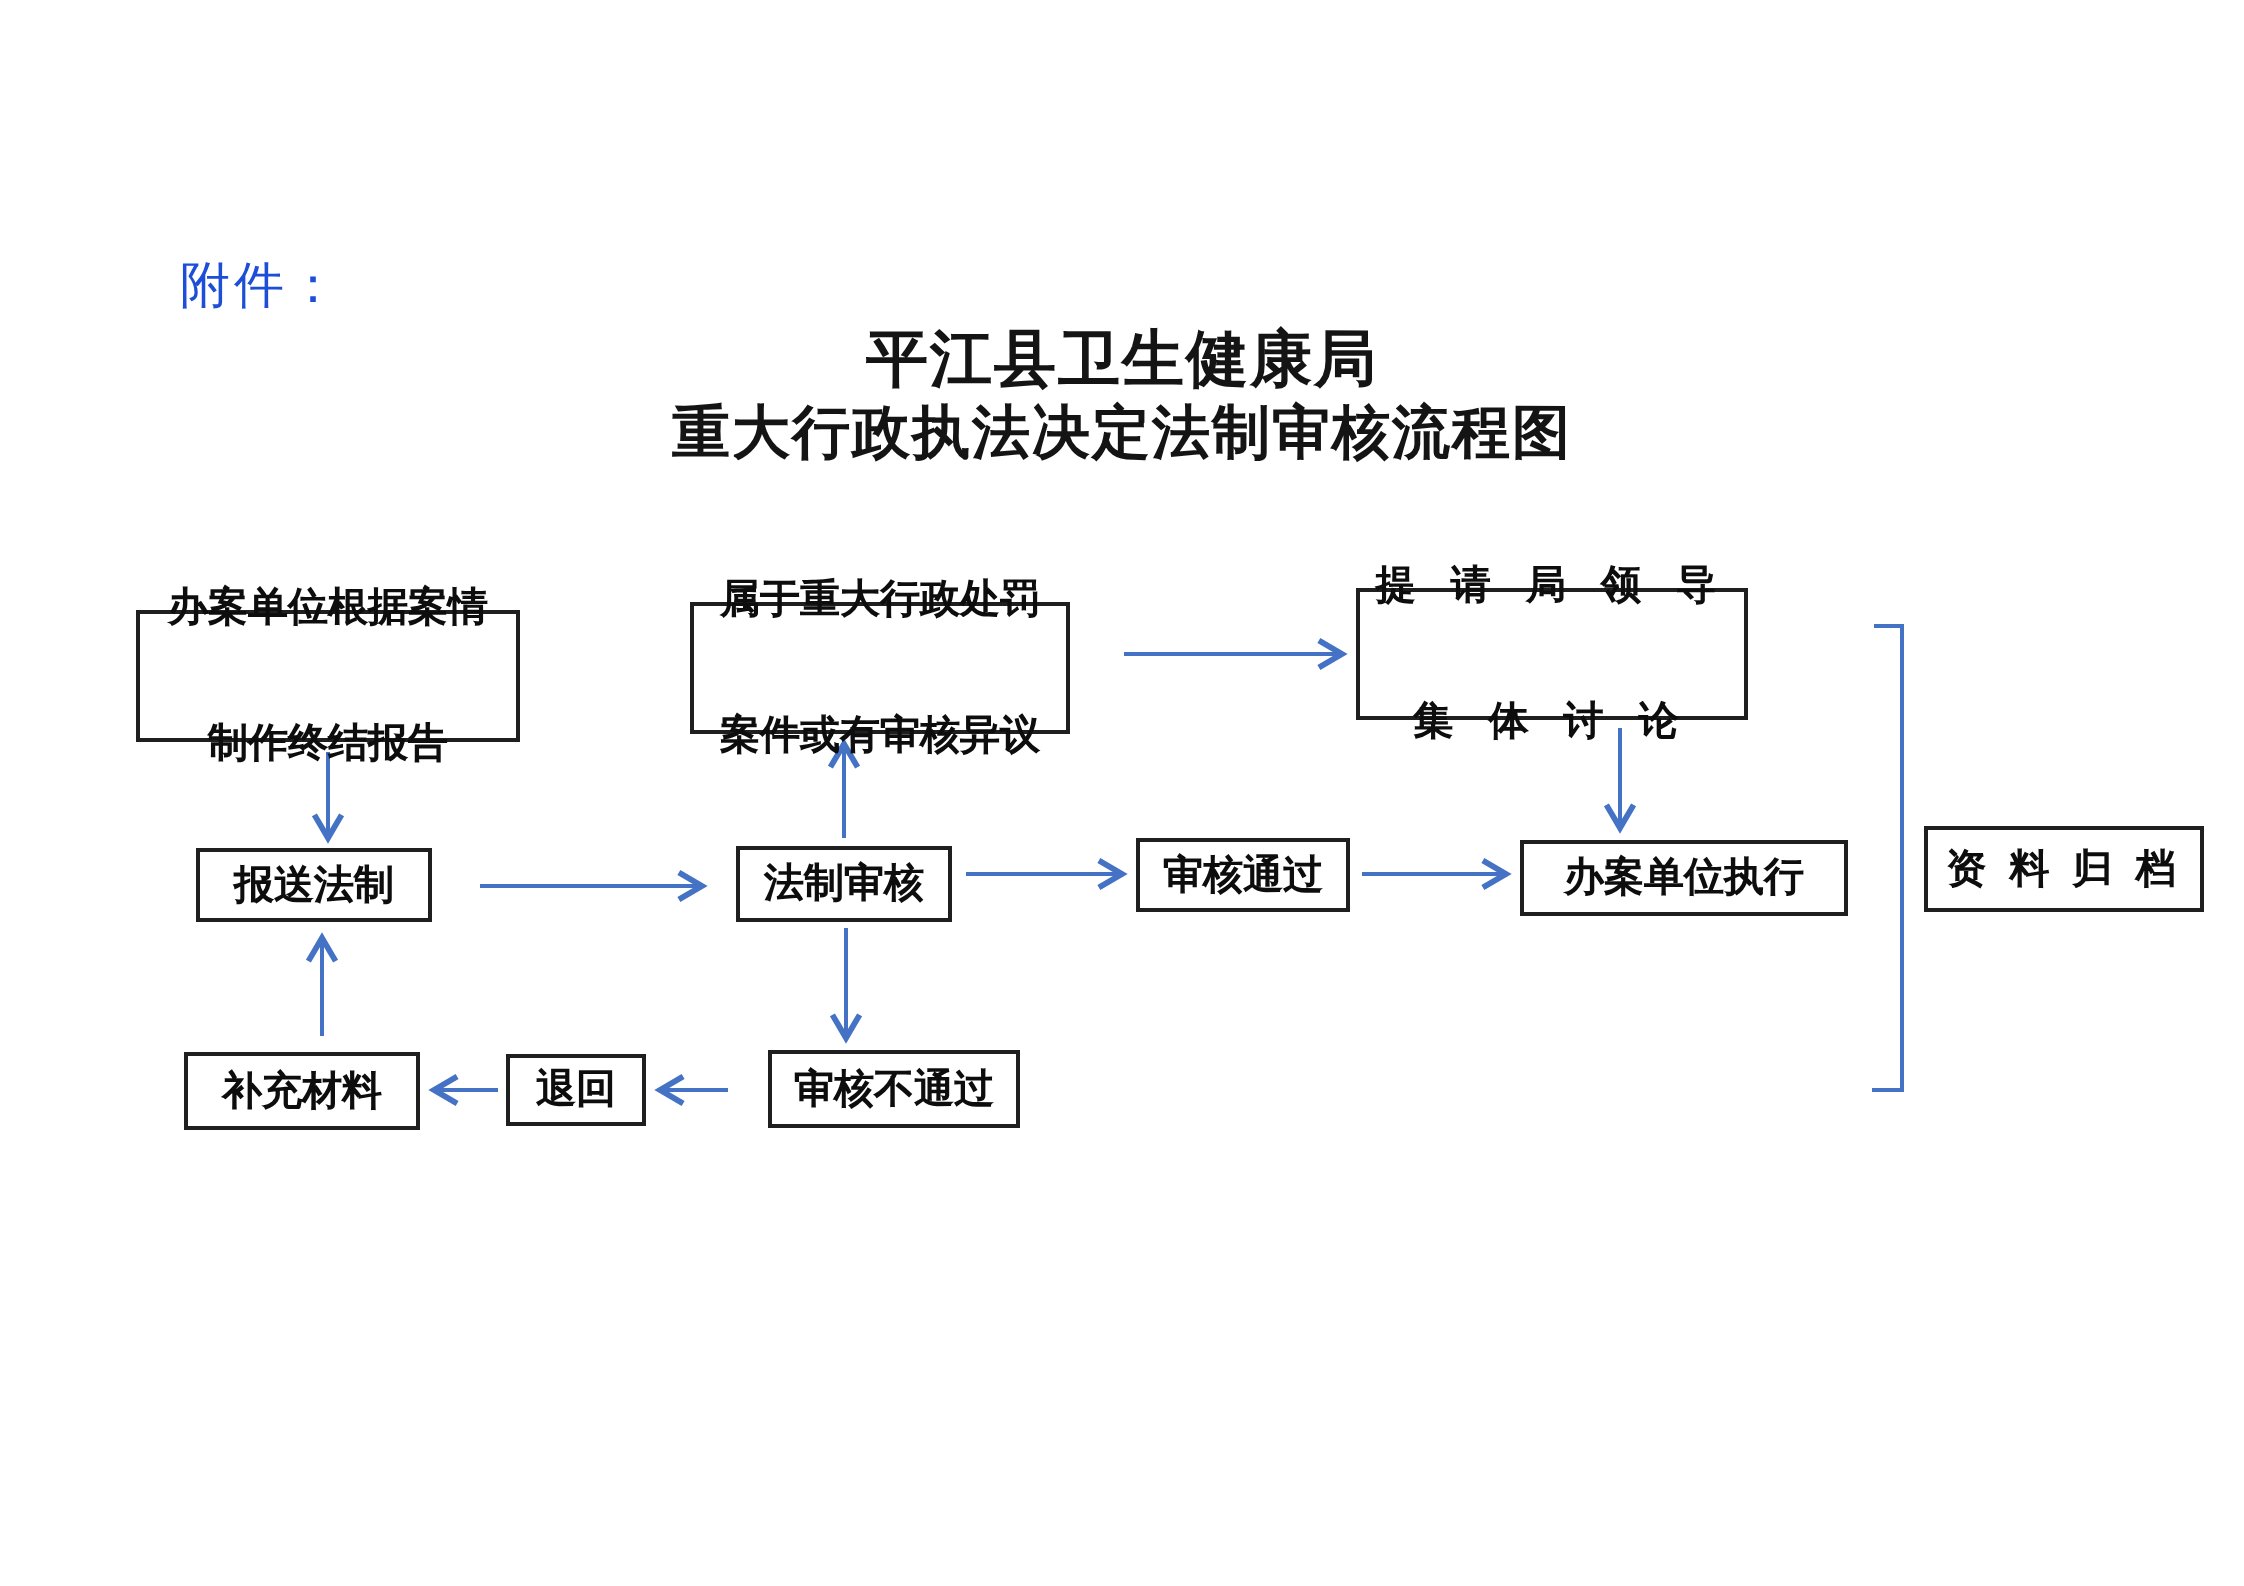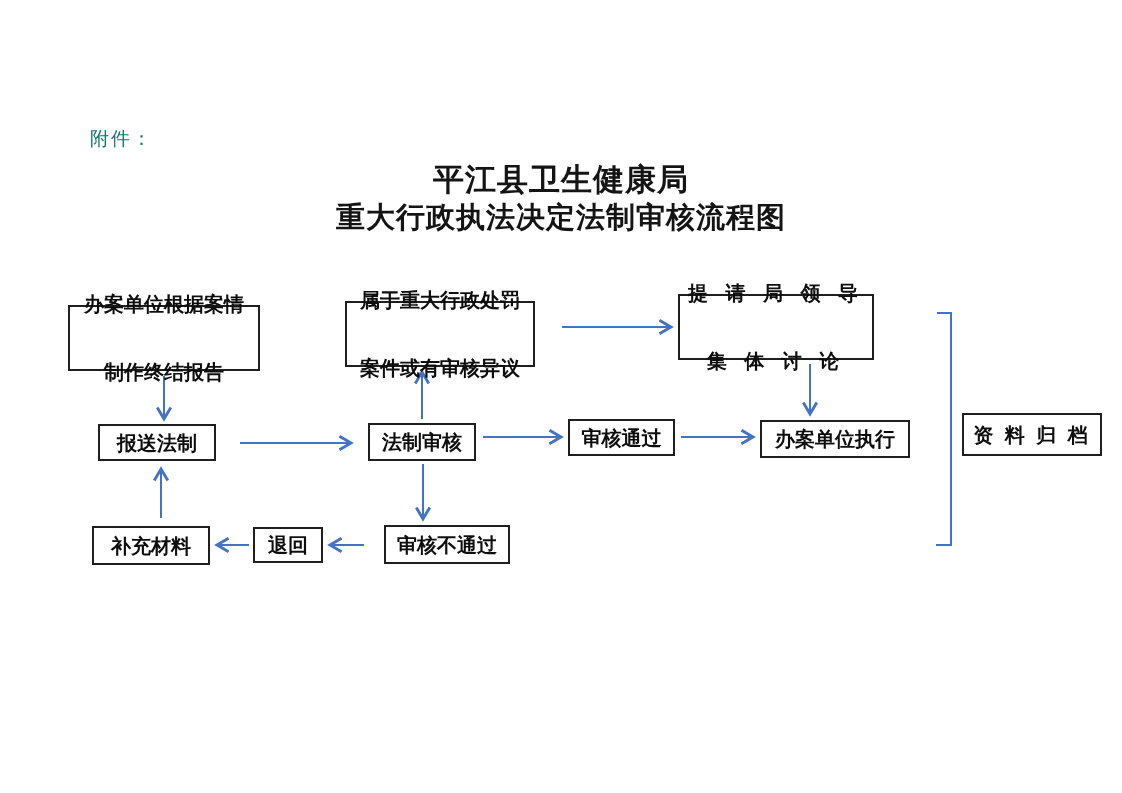--- a/index.html
+++ b/index.html
@@ -9,23 +9,23 @@
     height: 793px;
     background: #ffffff;
     font-family: "Liberation Sans", "DejaVu Sans", sans-serif;
     color: #111111;
     overflow: hidden;
   }
   .attachment {
     position: absolute;
     left: 90px;
     top: 126px;
-    font-size: 19px;
+    font-size: 25px;
     letter-spacing: 2px;
-    color: #0f766e;
+    color: #1d4ed8;
   }
   .title {
     position: absolute;
     left: 0;
     top: 163px;
     width: 1122px;
     text-align: center;
     font-weight: bold;
     color: #141414;
   }
@@ -61,21 +61,21 @@
   .arrow-stroke { stroke: #4472C4; }
   .flow-line { fill: none; stroke-width: 2; }
 
   
   #n-case-unit-report        { left: 68px;  top: 305px; width: 192px; height: 66px; }
   #n-major-penalty           { left: 345px; top: 301px; width: 190px; height: 66px; }
   #n-leaders-discussion      { left: 678px; top: 294px; width: 196px; height: 66px; letter-spacing: 6px; }
   #n-submit-to-legal         { left: 98px;  top: 424px; width: 118px; height: 37px; }
   #n-legal-review            { left: 368px; top: 423px; width: 108px; height: 38px; }
   #n-review-passed           { left: 568px; top: 419px; width: 107px; height: 37px; }
-  #n-case-unit-execute       { left: 760px; top: 420px; width: 150px; height: 38px; }
+  #n-case-unit-execute       { left: 760px; top: 420px; width: 164px; height: 38px; }
   #n-archive                 { left: 962px; top: 413px; width: 140px; height: 43px; letter-spacing: 3px; }
   #n-supplement-materials    { left: 92px;  top: 526px; width: 118px; height: 39px; }
   #n-return-back             { left: 253px; top: 527px; width: 70px;  height: 36px; }
   #n-review-not-passed       { left: 384px; top: 525px; width: 126px; height: 39px; }
 </style>
 </head>
 <body>
 
 <div class="page">
 

